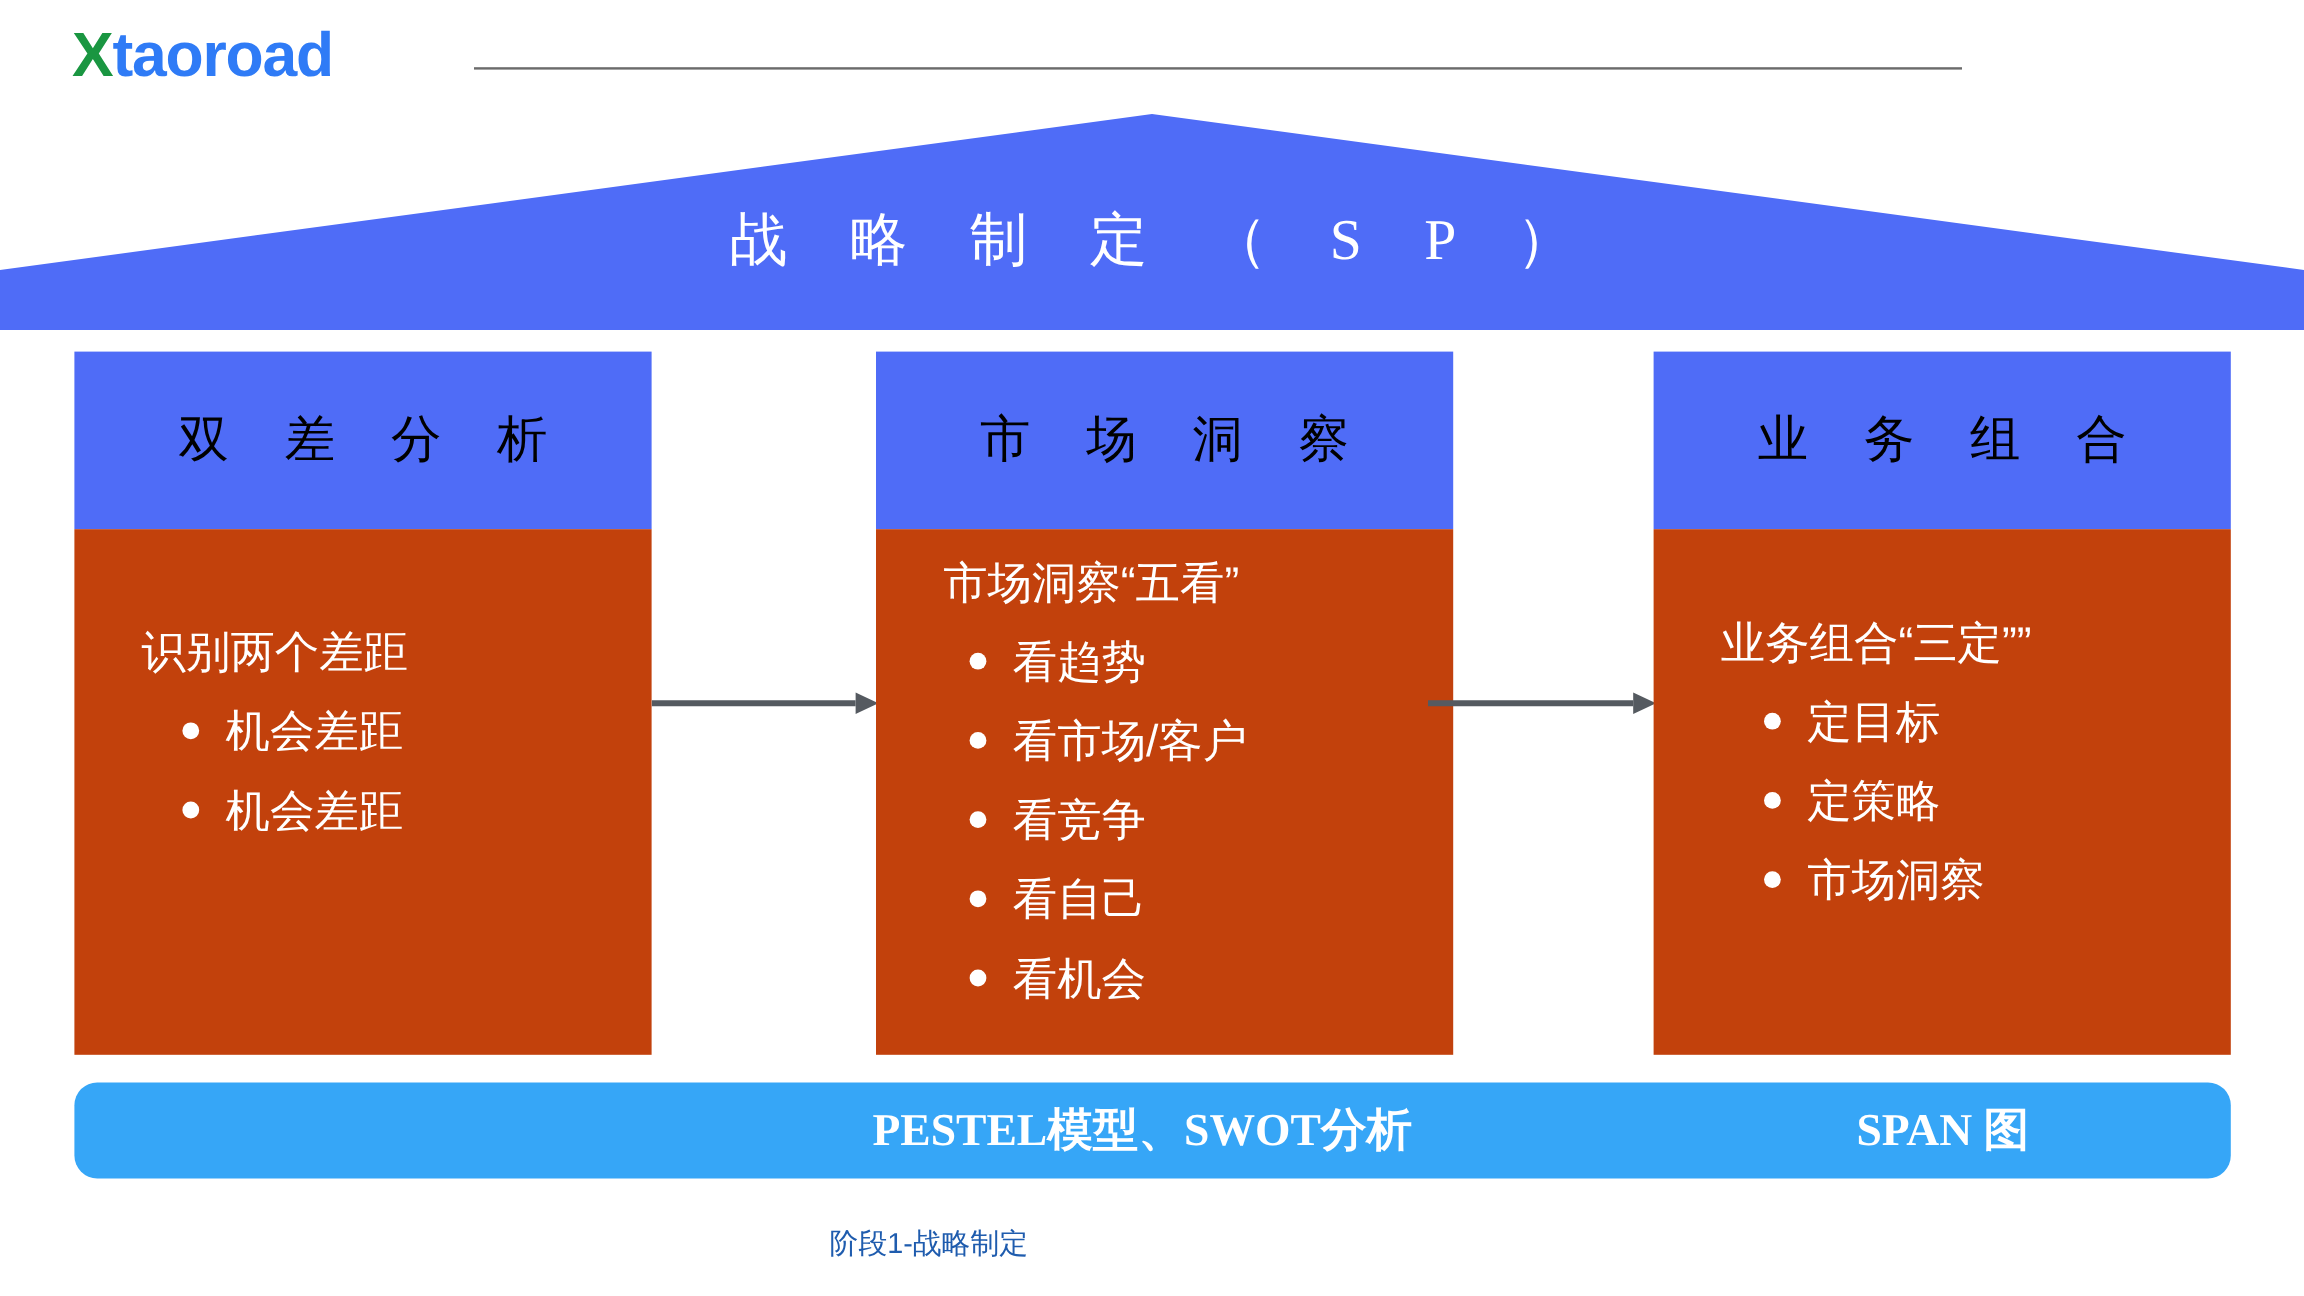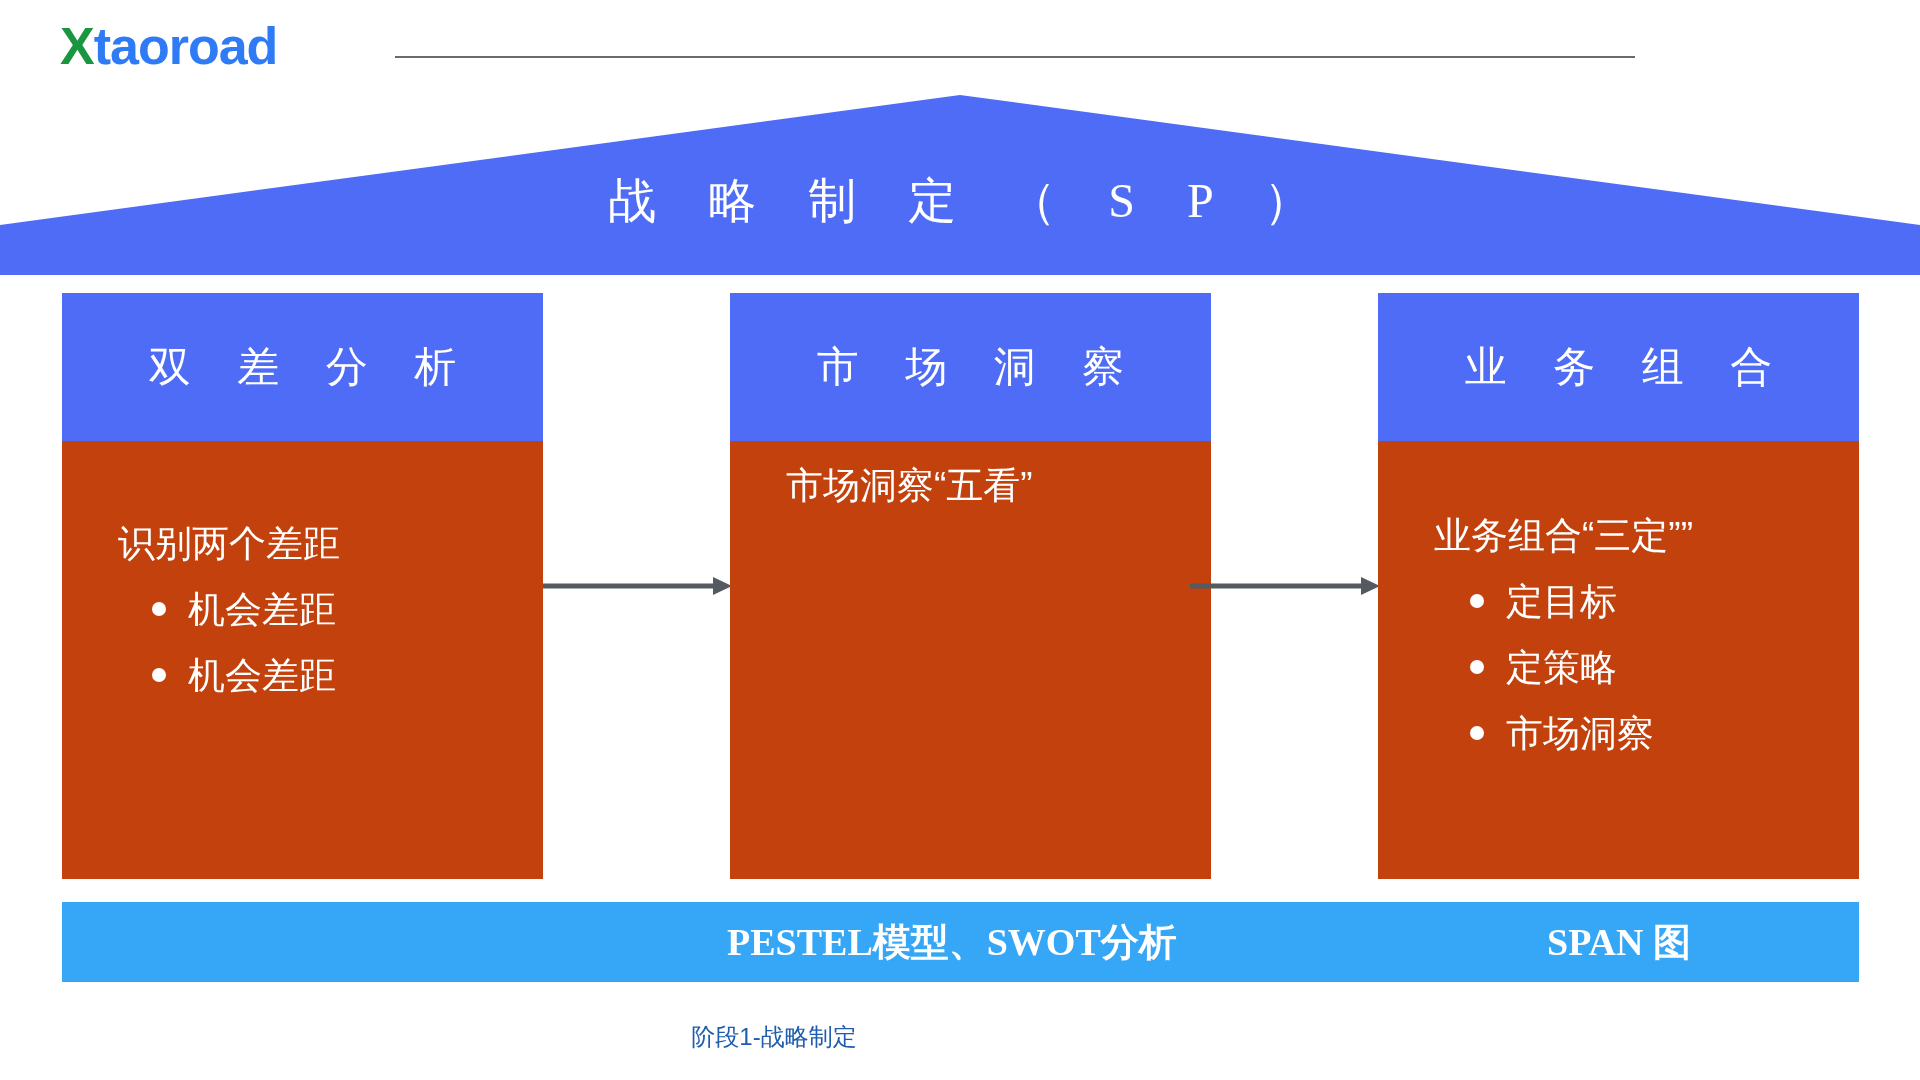--- a/index.html
+++ b/index.html
@@ -73,21 +73,21 @@
   #pillar-2 { left: 1378px; }
 
   .pillar-head {
     height: 148px;
     background: #4f6cf7;
     display: flex;
     align-items: center;
     justify-content: center;
   }
   .pillar-head-text {
-    color: #ffffff;
+    color: #000000;
     font-family: "Liberation Serif", serif;
     font-size: 42px;
     letter-spacing: 18px;
     text-indent: 18px;
     line-height: 50px;
     white-space: nowrap;
   }
   .pillar-body {
     height: 438px;
     background: #c2410c;
@@ -147,20 +147,21 @@
   #arrow-0 { left: 543px; top: 573px; width: 189px; }
   #arrow-1 { left: 1190px; top: 573px; width: 190px; }
   .arrow svg { display: block; }
 
   
   #foundation {
     position: absolute;
     left: 62px; top: 902px;
     width: 1797px; height: 80px;
     background: #36a6f7;
+    border-radius: 19px;
   }
   .foundation-label {
     position: absolute;
     top: 0;
     height: 80px;
     line-height: 80px;
     color: #ffffff;
     font-family: "Liberation Serif", serif;
     font-weight: bold;
     font-size: 38px;
@@ -215,20 +216,27 @@
     <polygon points="170,4 189,13 170,22" fill="#555a60"></polygon>
   </svg>
 </div>
 
 <div class="pillar" id="pillar-1">
   <div class="pillar-head">
     <div class="pillar-head-text">市 场 洞 察</div>
   </div>
   <div class="pillar-body">
     <div class="pillar-lead">市场洞察“五看”</div>
+    <ul class="pillar-list">
+      <li><span class="dot"></span><span>看趋势</span></li>
+      <li><span class="dot"></span><span>看市场/客户</span></li>
+      <li><span class="dot"></span><span>看竞争</span></li>
+      <li><span class="dot"></span><span>看自己</span></li>
+      <li><span class="dot"></span><span>看机会</span></li>
+    </ul>
   </div>
 </div>
 
 <div class="arrow" id="arrow-1">
   <svg width="190" height="26" viewBox="0 0 190 26" xmlns="http://www.w3.org/2000/svg">
     <line x1="0" y1="13" x2="171" y2="13" stroke="#555a60" stroke-width="5"></line>
     <polygon points="171,4 190,13 171,22" fill="#555a60"></polygon>
   </svg>
 </div>
 

